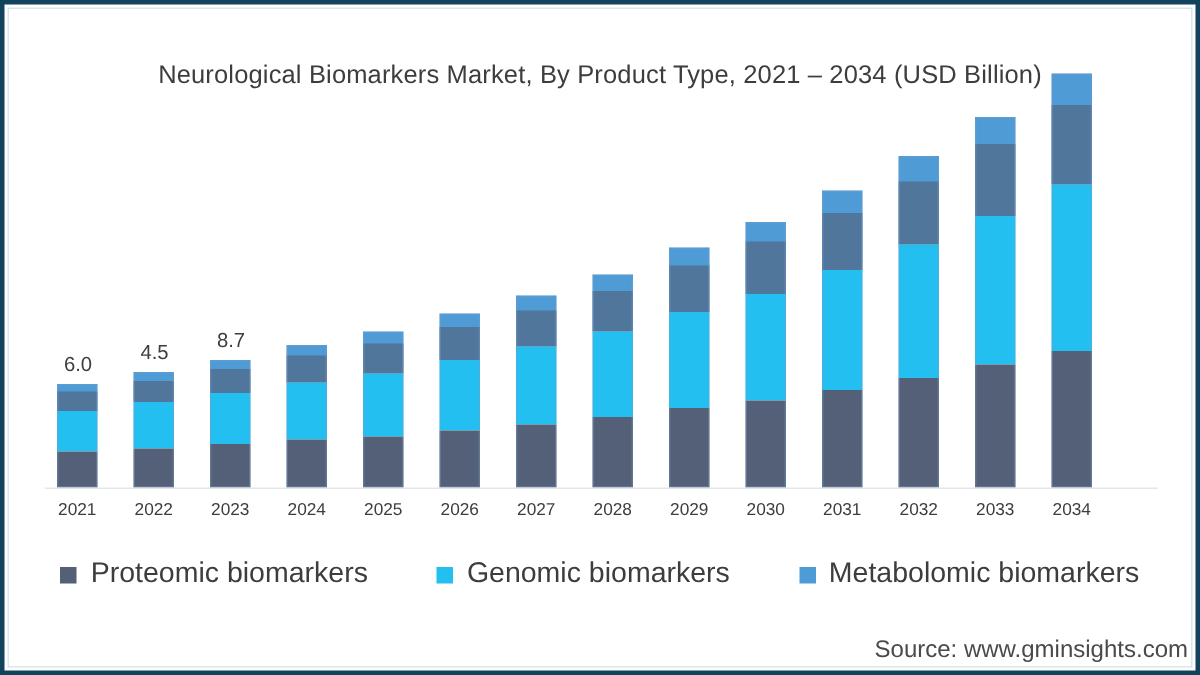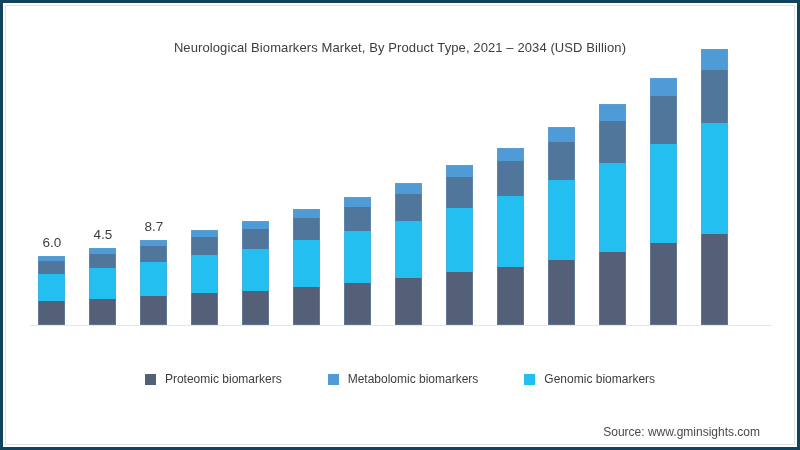--- a/index.html
+++ b/index.html
@@ -31,21 +31,21 @@
     box-sizing: border-box;
     pointer-events: none;
   }
 
   .chart-title {
     position: absolute;
     top: 40px;
     left: 0;
     width: 800px;
     text-align: center;
-    font-size: 13px;
+    font-size: 17px;
     color: #3d3d3d;
     letter-spacing: 0.1px;
   }
 
   
   .plot {
     position: absolute;
     left: 30px;
     top: 80px;
     width: 740px;
@@ -131,29 +131,29 @@
     display: flex;
     align-items: center;
     gap: 9px;
   }
   .legend-swatch {
     width: 11px;
     height: 11px;
     flex: 0 0 11px;
   }
   .legend-text {
-    font-size: 12px;
+    font-size: 19px;
     color: #3d3d3d;
   }
 
   .source {
     position: absolute;
-    right: 40px;
+    right: 8px;
     top: 425px;
-    font-size: 12px;
+    font-size: 16px;
     color: #4a4a4a;
   }
 </style>
 </head>
 <body>
 
 <div id="screenshot">
 
   <div class="frame-outer"></div>
   <div class="frame-inner"></div>
@@ -287,31 +287,47 @@
           <div class="seg seg-genomic" style="height: 111px;"></div>
           <div class="seg seg-metabolomic" style="height: 74px;"></div>
           <div class="seg-veil" style="height: 53px; bottom: 202px;"></div>
           <div class="bar-outline" style="height: 276px;"></div>
         </div>
       </div>
     </div>
 
   <div class="axis-line"></div>
 
+  <div class="x-labels" id="x-labels">
+      <div class="x-tick" style="left: -3.5px;">2021</div>
+      <div class="x-tick" style="left: 47.5px;">2022</div>
+      <div class="x-tick" style="left: 98.5px;">2023</div>
+      <div class="x-tick" style="left: 149.5px;">2024</div>
+      <div class="x-tick" style="left: 200.5px;">2025</div>
+      <div class="x-tick" style="left: 251.5px;">2026</div>
+      <div class="x-tick" style="left: 302.5px;">2027</div>
+      <div class="x-tick" style="left: 353.5px;">2028</div>
+      <div class="x-tick" style="left: 404.5px;">2029</div>
+      <div class="x-tick" style="left: 455.5px;">2030</div>
+      <div class="x-tick" style="left: 506.5px;">2031</div>
+      <div class="x-tick" style="left: 557.5px;">2032</div>
+      <div class="x-tick" style="left: 608.5px;">2033</div>
+      <div class="x-tick" style="left: 659.5px;">2034</div>
+    </div>
 
   <div class="legend" id="legend">
       <div class="legend-item">
         <span class="legend-swatch" style="background: rgb(83, 96, 119);"></span>
         <span class="legend-text">Proteomic biomarkers</span>
       </div>
       <div class="legend-item">
+        <span class="legend-swatch" style="background: rgb(34, 191, 240);"></span>
+        <span class="legend-text">Genomic biomarkers</span>
+      </div>
+      <div class="legend-item">
         <span class="legend-swatch" style="background: rgb(78, 155, 214);"></span>
         <span class="legend-text">Metabolomic biomarkers</span>
       </div>
-      <div class="legend-item">
-        <span class="legend-swatch" style="background: rgb(34, 191, 240);"></span>
-        <span class="legend-text">Genomic biomarkers</span>
-      </div>
     </div>
 
   <div class="source">Source: www.gminsights.com</div>
 
 </div>
 
 </body></html>

